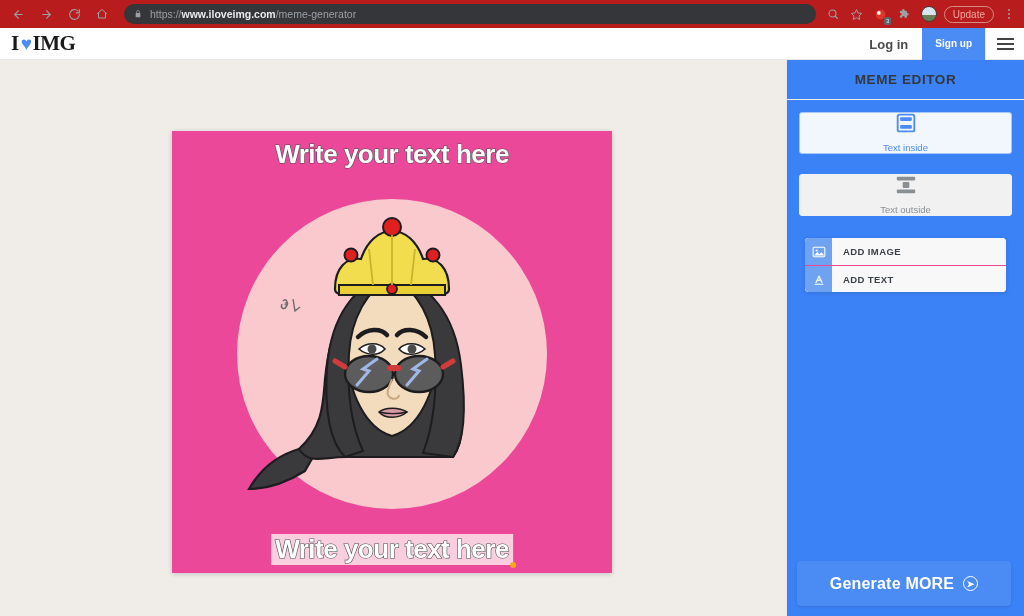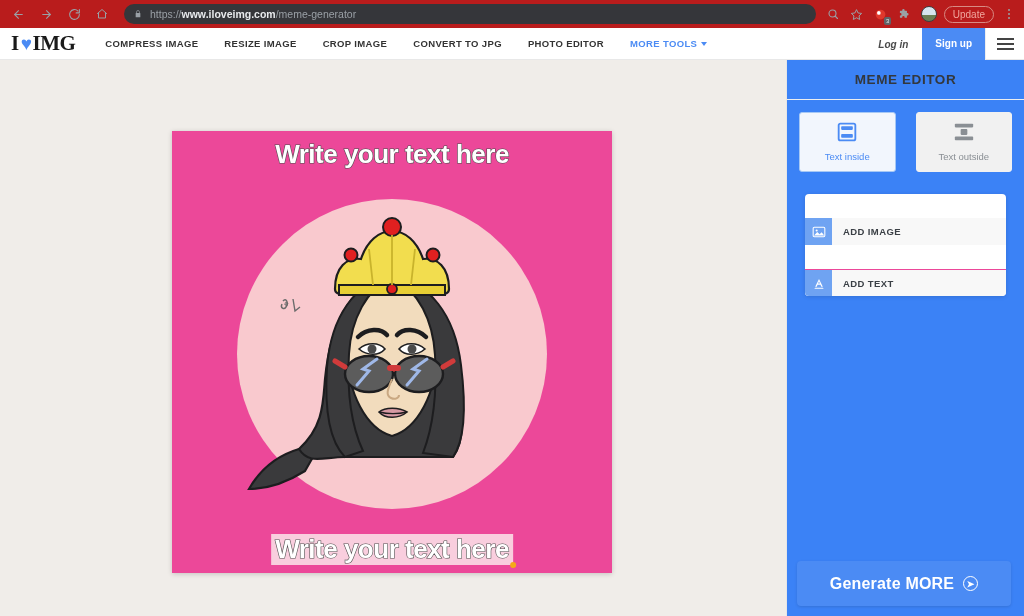--- a/index.html
+++ b/index.html
@@ -71,21 +71,21 @@
   .main-nav { display: flex; align-items: center; margin-left: 30px; gap: 26px; }
   .nav-link {
     font-size: 9.5px; font-weight: bold; color: #333; letter-spacing: 0.35px;
     text-decoration: none; white-space: nowrap;
   }
   .nav-link.accent { color: #4b8bf4; display: flex; align-items: center; gap: 4px; }
   .caret { border-left: 3px solid transparent; border-right: 3px solid transparent; border-top: 4px solid #4b8bf4; }
   .header-right { margin-left: auto; display: flex; align-items: stretch; height: 32px; }
   .login-btn {
     display: flex; align-items: center; padding: 17px 14px;
-    font-size: 10px; font-weight: bold; color: #4a4a4a; font-style: italic;
+    font-size: 13px; font-weight: bold; color: #4a4a4a;
   }
   .signup-btn {
     display: flex; align-items: center; padding: 0 13px;
     font-size: 10px; font-weight: bold; color: #fff; background: #4b8bf4;
   }
   .burger {
     width: 39px; display: flex; flex-direction: column;
     align-items: center; justify-content: center; gap: 3px;
     border-left: 1px solid #eee;
   }
@@ -125,34 +125,34 @@
   
   .panel {
     position: absolute; left: 786px; top: 60px; width: 238px; height: 556px;
     background: #3b82f6; border-left: 1px solid #e6e6e6;
   }
   .panel-title {
     height: 40px; display: flex; align-items: center; justify-content: center;
     font-size: 13.5px; font-weight: bold; color: #33383d; letter-spacing: 0.6px;
     border-bottom: 1px solid #eceef0;
   }
-  .mode-row { display: flex; gap: 20px; padding: 12px 12px 0 12px; }
+  .mode-row { display: flex; gap: 20px; padding: 12px 12px 0 12px; flex-direction: column; }
   .mode-card {
     flex: 1; height: 60px; border-radius: 3px;
     display: flex; flex-direction: column; align-items: center; justify-content: center;
     gap: 7px; font-size: 9.5px;
   }
   .mode-card.active { background: #f2f6fd; border: 1px solid #a6c8f5; color: #4b8bf4; }
   .mode-card.inactive { background: #f1f1f1; border: 1px solid #f1f1f1; color: #8a8f94; }
 
   .action-list {
     margin: 22px 18px 0 18px; border-radius: 4px;
     box-shadow: 0 1px 4px rgba(0,0,0,0.13); overflow: hidden; background: #fff;
   }
-  .action-row { display: flex; align-items: stretch; height: 27px; background: #f8f8f8; margin-top: 24px; }
+  .action-row { display: flex; align-items: stretch; height: 27px; background: #f8f8f8; }
   .action-row + .action-row { border-top: 1px solid #ec4899; }
   .action-icon {
     width: 27px; background: #6fa3f2; color: #fff;
     display: flex; align-items: center; justify-content: center;
   }
   .action-label {
     flex: 1; display: flex; align-items: center; padding-left: 11px;
     font-size: 9.5px; font-weight: bold; color: #3b4046; letter-spacing: 0.4px;
   }
 
@@ -248,31 +248,20 @@
     </div>
   </div>
 
   <div class="site-header">
     <div class="logo">
       <span>I</span>
       <span class="heart">♥</span>
       <span>IMG</span>
     </div>
 
-    <nav class="main-nav">
-      <a class="nav-link" href="#">COMPRESS IMAGE</a>
-      <a class="nav-link" href="#">RESIZE IMAGE</a>
-      <a class="nav-link" href="#">CROP IMAGE</a>
-      <a class="nav-link" href="#">CONVERT TO JPG</a>
-      <a class="nav-link" href="#">PHOTO EDITOR</a>
-      <a class="nav-link accent" href="#">
-        <span>MORE TOOLS</span>
-        <span class="caret"></span>
-      </a>
-    </nav>
 
     <div class="header-right">
       <div class="login-btn">Log in</div>
       <div class="signup-btn">Sign up</div>
       <div class="burger">
           <i></i>
           <i></i>
           <i></i>
         </div>
     </div>

